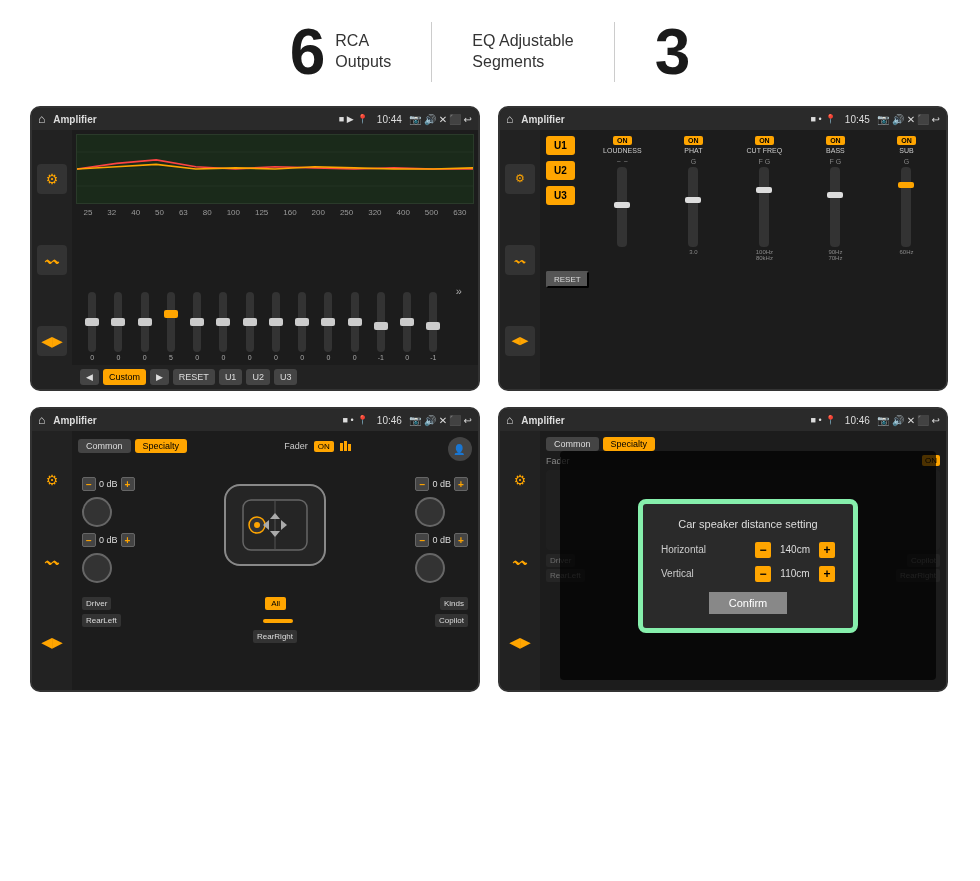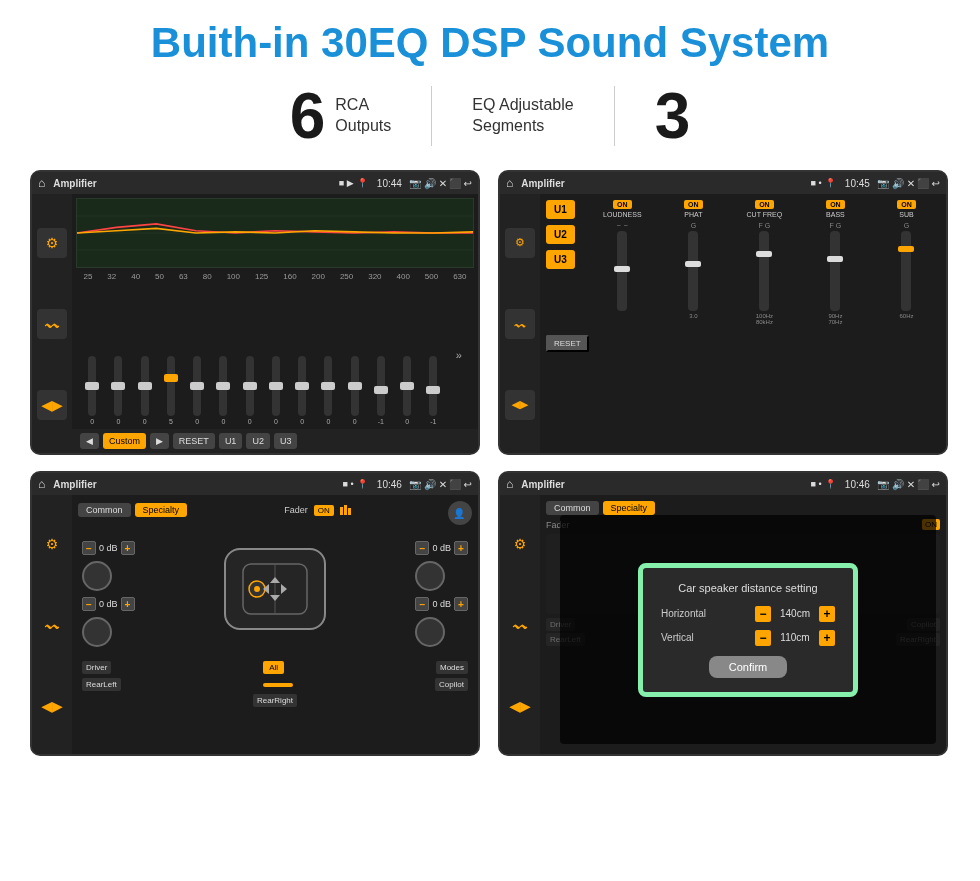--- a/index.html
+++ b/index.html
@@ -369,41 +369,40 @@
       background: #ffa500;
       border-radius: 2px;
       display: flex; align-items: center; justify-content: center;
       color: #000; font-size: 12px; font-weight: bold;
     }
     .dialog-value { font-size: 10px; color: #ddd; min-width: 40px; text-align: center; }
     .dialog-confirm-btn {
       background: #888;
       color: #fff;
       border: none;
-      border-radius: 8px;
+      border-radius: 0;
       padding: 5px 20px;
       font-size: 11px;
       cursor: pointer;
       display: block;
       margin: 10px auto 0;
     }
 
     
     .sidebar-icon {
       width: 28px; height: 28px;
       display: flex; align-items: center; justify-content: center;
       color: #ffa500; font-size: 14px;
     }
   </style>
 </head>
 <body>
 
 <div class="page-wrapper">
 
-  <div class="main-title">Buith-in 30EQ DSP Sound System</div>
 
   <div class="stats-row">
     <div class="stat-item">
       <span class="stat-number">6</span>
       <span class="stat-label"><span>RCA</span><br><span>Outputs</span></span>
     </div>
     <div class="stat-divider"></div>
     <div class="stat-item">
       <span class="stat-label"><span>EQ Adjustable</span><br><span>Segments</span></span>
     </div>
@@ -754,21 +753,21 @@
                 <span class="db-val">0 dB</span>
                 <div class="db-plus">+</div>
               </div>
               <div style="width:30px;height:30px;background:#333;border-radius:50%;border:2px solid #666;"></div>
             </div>
           </div>
 
           <div style="display:flex; justify-content:space-between; padding:2px 4px;">
             <div class="bottom-label">Driver</div>
             <div class="all-btn">All</div>
-            <div class="bottom-label">Modes</div>
+            <div class="bottom-label">Kinds</div>
           </div>
           <div style="display:flex; justify-content:space-between; padding:2px 4px;">
             <div class="bottom-label">RearLeft</div>
             <div style="width:30px;height:4px;background:#ffa500;border-radius:2px;align-self:center;"></div>
             <div class="bottom-label">Copilot</div>
           </div>
           <div style="display:flex; justify-content:center; padding:1px;">
             <div class="bottom-label">RearRight</div>
           </div>
         </div>

